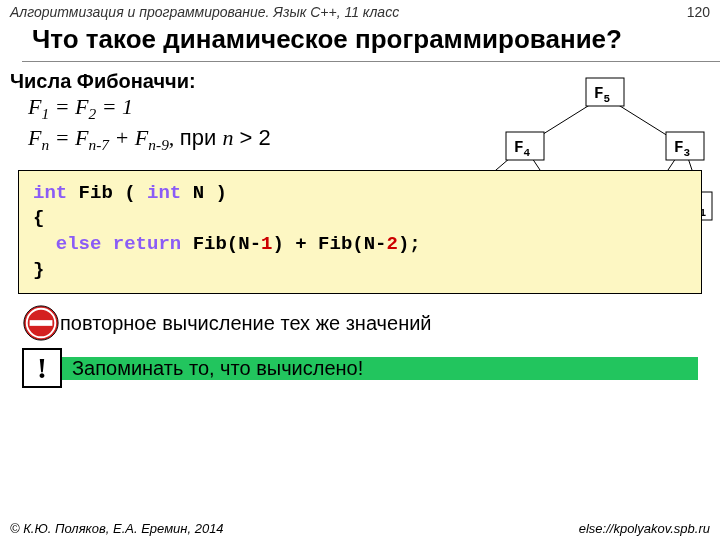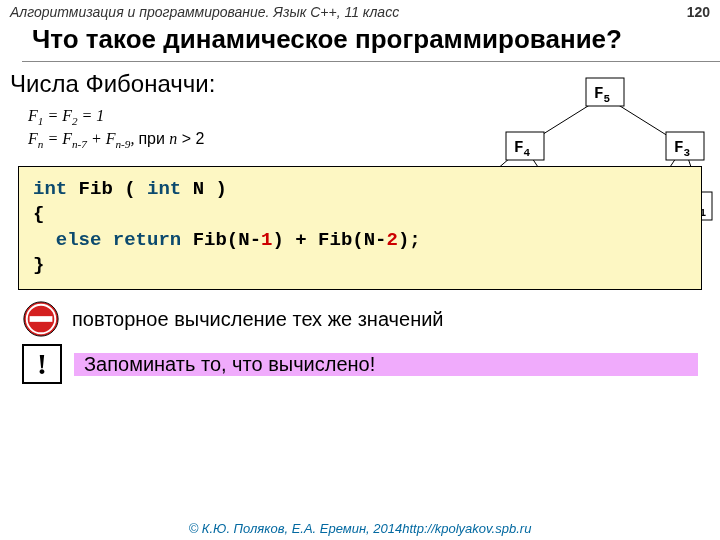--- a/index.html
+++ b/index.html
@@ -1,35 +1,35 @@
 <!DOCTYPE html>
 <html><head>
 <meta charset="utf-8">
 <style>
   * { box-sizing: border-box; margin: 0; padding: 0; }
   body { width: 720px; height: 540px; font-family: Arial, sans-serif; background: #fff; position: relative; overflow: hidden; }
   .header { display: flex; justify-content: space-between; align-items: center; padding: 4px 10px 2px; font-style: italic; color: #333; font-size: 14px; gap: 12px; }
-  .page-num { font-weight: bold; font-style: normal; }
+  .page-num { font-weight: normal; font-style: normal; }
   .title { font-size: 26px; font-weight: bold; padding: 2px 10px 6px; border-bottom: 1px solid #888; margin-left: 22px; }
   .content { position: relative; padding: 8px 10px 0; }
-  .fib-heading { font-size: 24px; font-weight: normal; margin-bottom: 8px; }
-  .formula { font-size: 16px; font-family: 'Times New Roman', serif; font-style: italic; margin-left: 18px; line-height: 1.3; }
+  .fib-heading { font-size: 20px; font-weight: bold; margin-bottom: 0; }
+  .formula { font-size: 22px; font-family: 'Times New Roman', serif; font-style: italic; margin-left: 18px; line-height: 1.3; }
   .sub { font-size: 0.7em; vertical-align: sub; font-style: italic; }
   .cond { font-family: Arial, sans-serif; font-style: normal; }
   .codebox { background: #fdf7c3; border: 1px solid #000; padding: 10px 14px; font-family: 'Courier New', monospace; font-size: 19px; font-weight: bold; line-height: 1.35; margin: 14px 8px 10px; position: relative; }
-  .kw { color: #0c4a6e; }
+  .kw { color: #8b5cf6; }
   .num { color: #c00; }
   .svg-tree { position: absolute; right: 6px; top: 4px; }
   .node { stroke: #000; fill: #fff; }
   .nlabel { font-family: 'Courier New', monospace; font-weight: bold; font-size: 16px; }
   .nsub { font-size: 11px; }
-  .warnrow { display: flex; align-items: center; gap: 12px; margin: 2px 12px; }
+  .warnrow { display: flex; align-items: center; margin: 2px 12px; }
   .warntext { font-size: 20px; }
-  .warntext2 { font-size: 20px; background: #f0abfc; padding: 0 10px; flex: 1; }
-  .footer { position: absolute; bottom: 4px; left: 0; right: 0; display: flex; justify-content: center; padding: 0 10px; font-style: italic; font-size: 13px; color: #0369a1; }
+  .warntext2 { font-size: 20px; background: #22c55e; padding: 0 10px; flex: 1; }
+  .footer { position: absolute; bottom: 4px; left: 0; right: 0; display: flex; justify-content: space-between; padding: 0 10px; font-style: italic; font-size: 13px; color: #000000; }
   .stop-sign { width: 38px; height: 38px; }
   .excl-box { width: 40px; height: 40px; border: 2px solid #000; display: flex; align-items: center; justify-content: center; font-size: 30px; font-weight: bold; font-family: 'Times New Roman', serif; }
 </style>
 </head>
 <body>
 
 <div class="header">
   <span>Алгоритмизация и программирование. Язык C++, 11 класс</span>
   <span class="page-num">120</span>
 </div>
@@ -90,14 +90,14 @@
   </div>
 
   <div class="warnrow" style="margin-top:6px">
     <div class="excl-box">!</div>
     <div class="warntext2">Запоминать то, что вычислено!</div>
   </div>
 </div>
 
 <div class="footer">
   <span>© К.Ю. Поляков, Е.А. Еремин, 2014</span>
-  <span>http://kpolyakov.spb.ru</span>
+  <span>else://kpolyakov.spb.ru</span>
 </div>
 
 </body></html>

